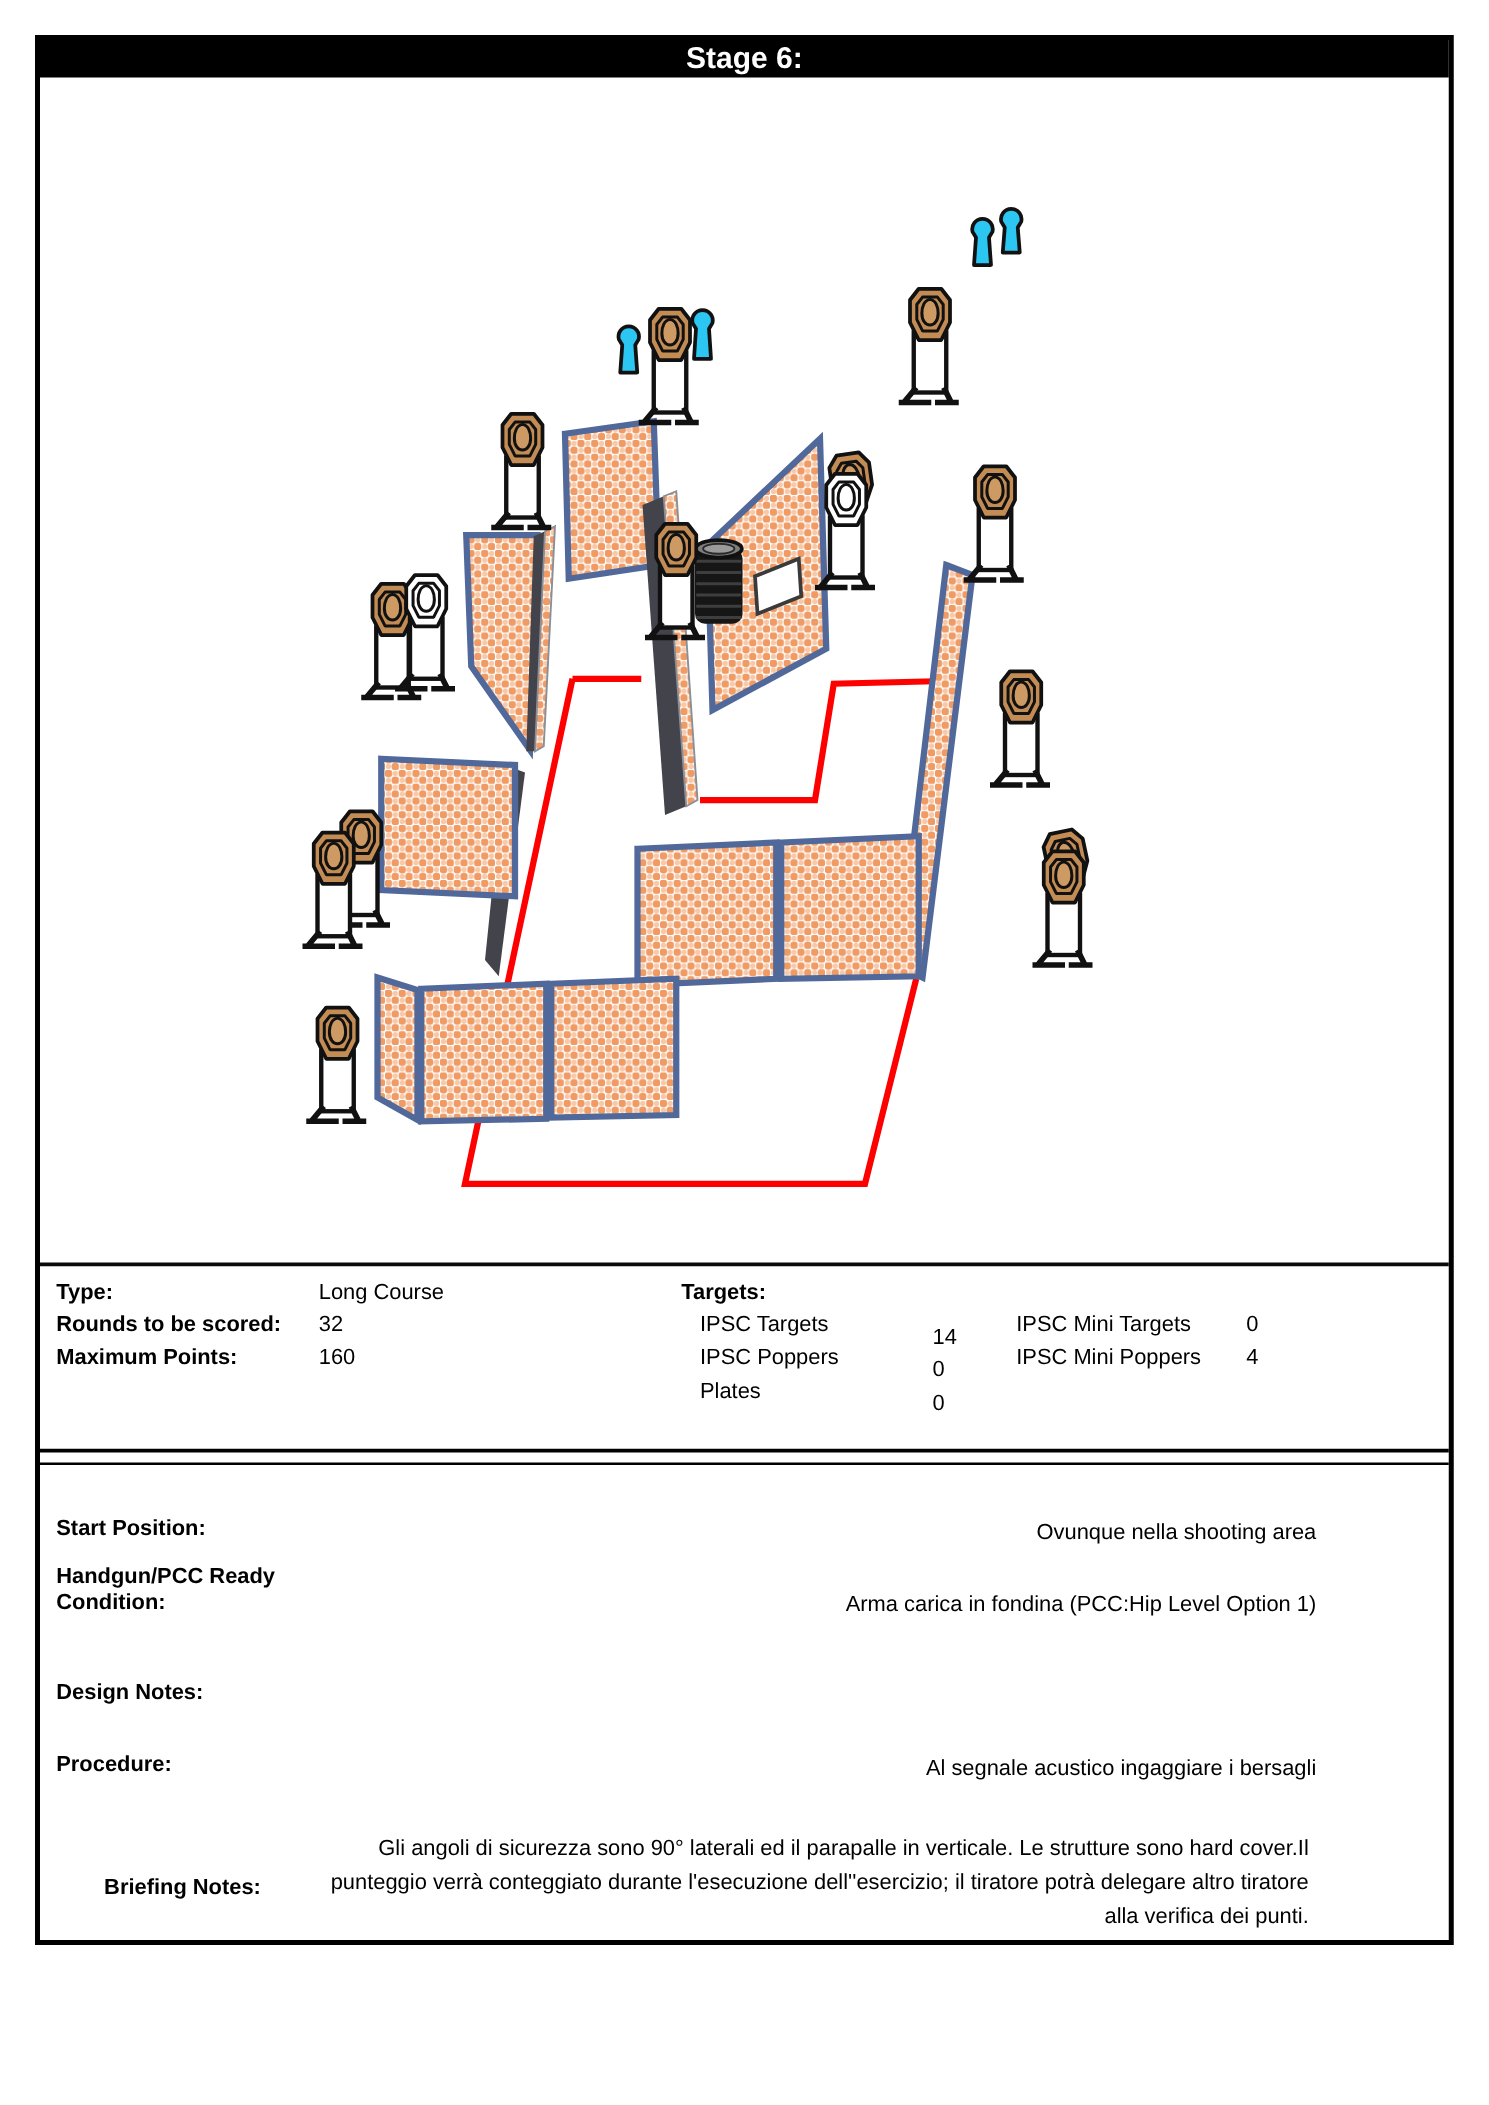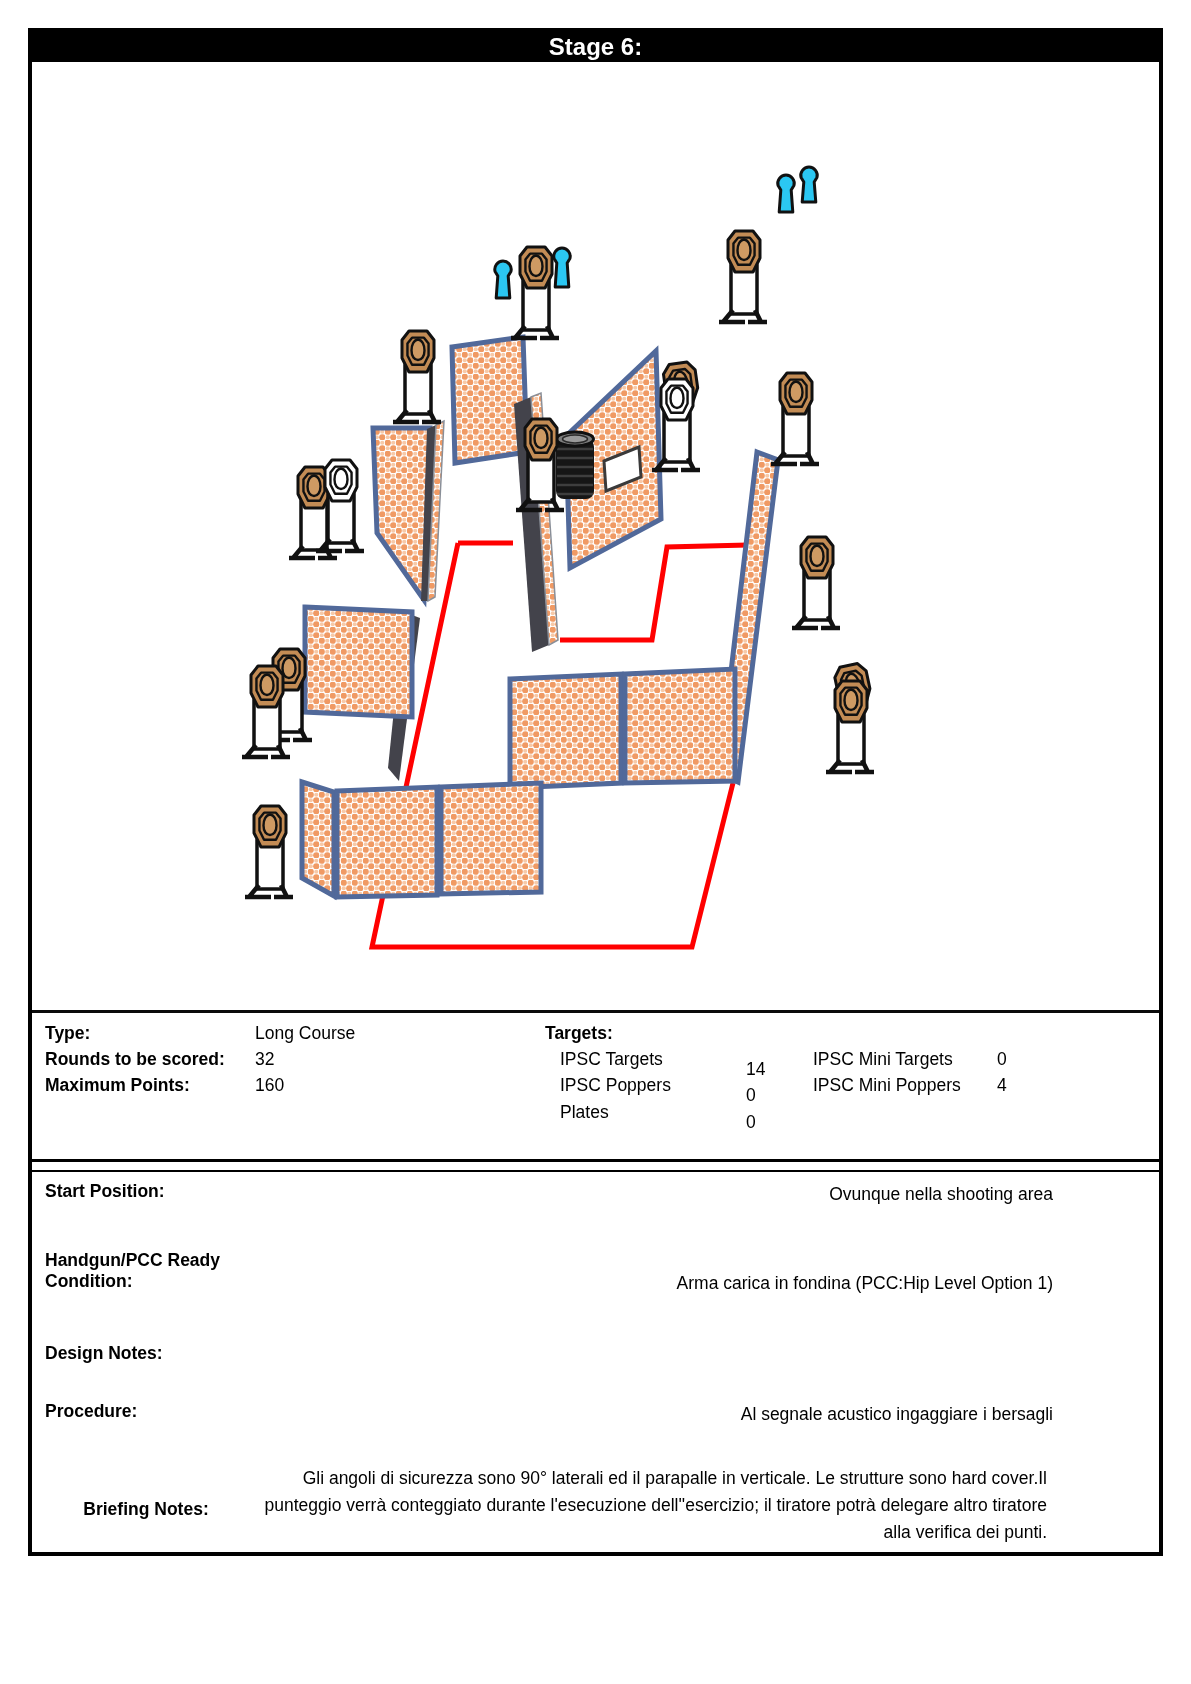--- a/index.html
+++ b/index.html
@@ -19,21 +19,21 @@
   .c3.hd{font-weight:bold;}
   .c3 .ind{padding-left:15px;display:inline-block;}
   .c4{width:67px;padding-left:15px;box-sizing:border-box;margin-top:20px;}
   .c5{width:184px;padding-left:15px;box-sizing:border-box;}
   .c6{width:60px;padding-left:15px;box-sizing:border-box;}
   .dline{height:8px;border-top:3px solid #000;border-bottom:2px solid #000;box-sizing:content-box;}
   .sections{flex:1;display:flex;flex-direction:column;font-size:17.5px;}
   .srow{display:flex;}
   .slabel{width:215px;padding-left:13px;font-weight:bold;box-sizing:border-box;}
   .svalue{flex:1;text-align:right;margin-right:106px;padding-left:10px;line-height:27px;}
-  .srow.s1{height:62px;}  .s1 .slabel,.s1 .svalue{padding-top:9px;}
+  .srow.s1{height:62px;}  .s1 .slabel,.s1 .svalue{padding-top:40px;}
   .srow.s2{height:85px;}  .s2 .slabel{padding-top:16px;} .s2 .svalue{padding-top:36px;}
   .srow.s3{height:62px;}  .s3 .slabel,.s3 .svalue{padding-top:14px;}
   .srow.s4{height:68px;}  .s4 .slabel,.s4 .svalue{padding-top:24px;}
   .srow.s5{flex:1;}       .s5 .slabel{padding-top:50px;text-align:center;} .s5 .svalue{padding-top:16px;max-width:790px;}
 </style>
 </head>
 <body>
 
 <div class="page">
   <div class="frame">

